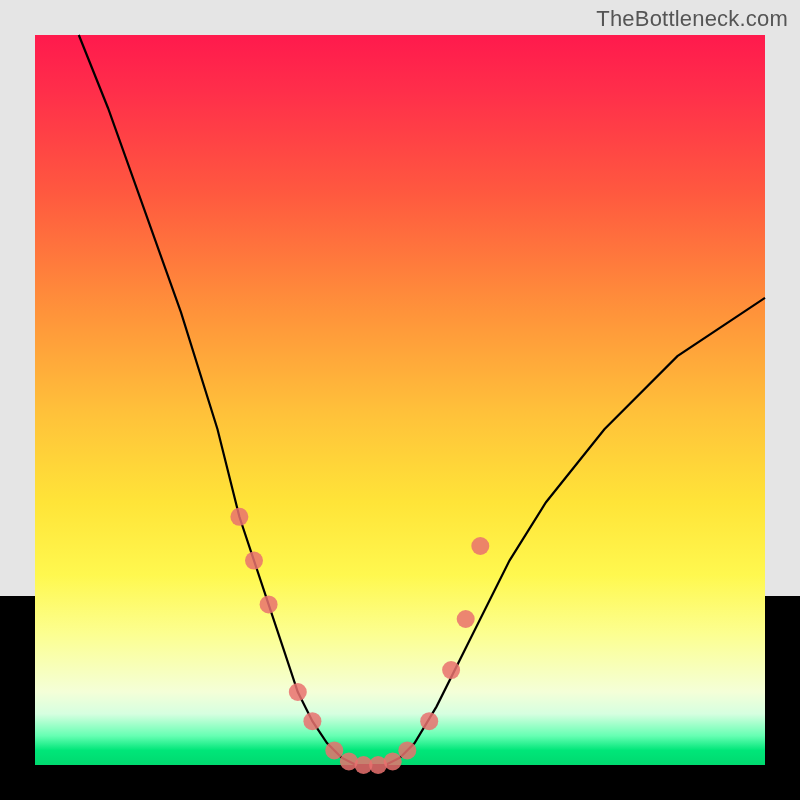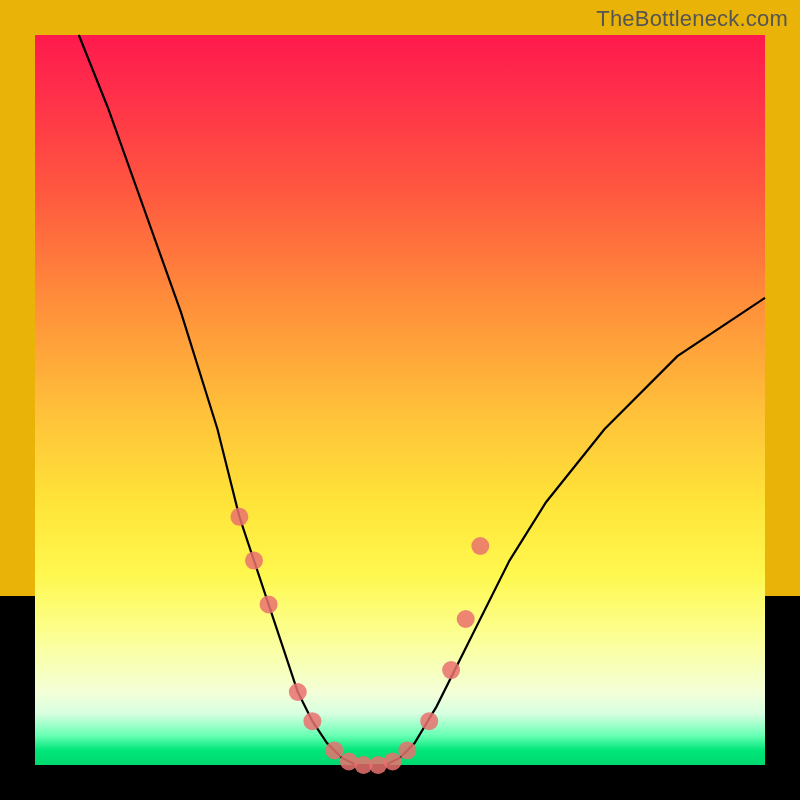--- a/index.html
+++ b/index.html
@@ -8,21 +8,21 @@
     width: 800px;
     height: 800px;
     background: #000;
     overflow: hidden;
     font-family: Arial, Helvetica, sans-serif;
   }
   .frame {
     position: relative;
     width: 800px;
     height: 596px;
-    background: #eab308;
+    background: #e5e5e5;
   }
   .plot {
     position: absolute;
     left: 35px;
     top: 35px;
     width: 730px;
     height: 730px;
     
     background: linear-gradient(
       to bottom,

